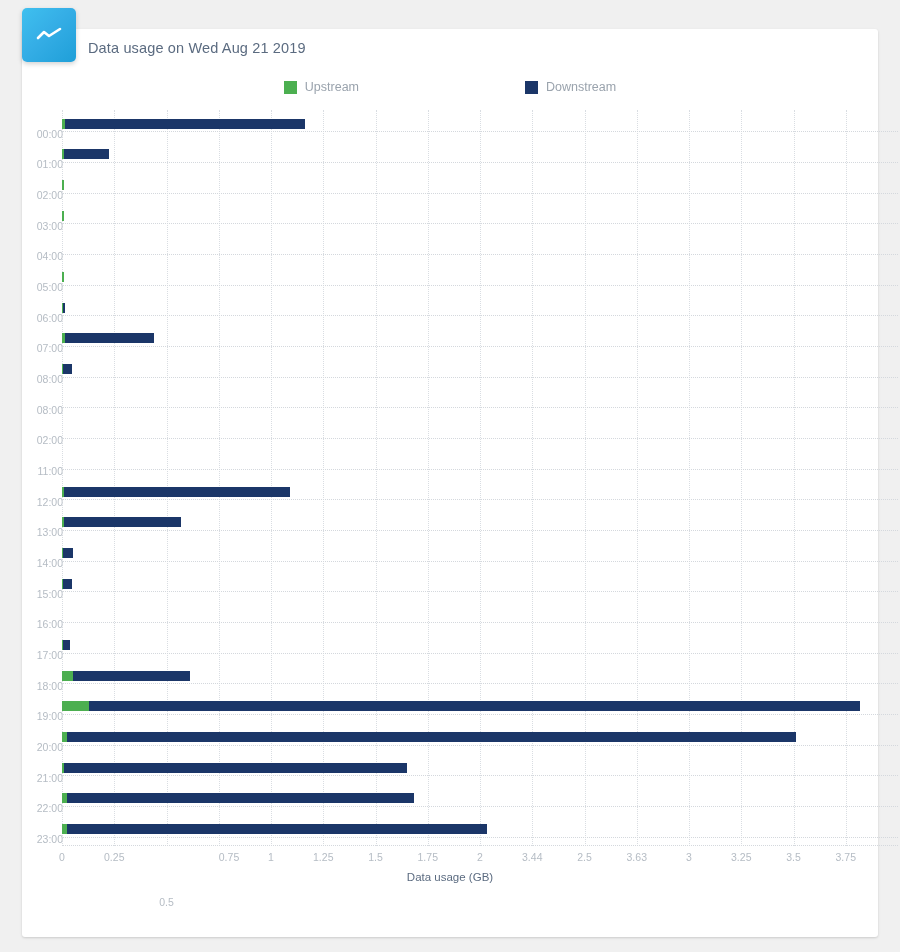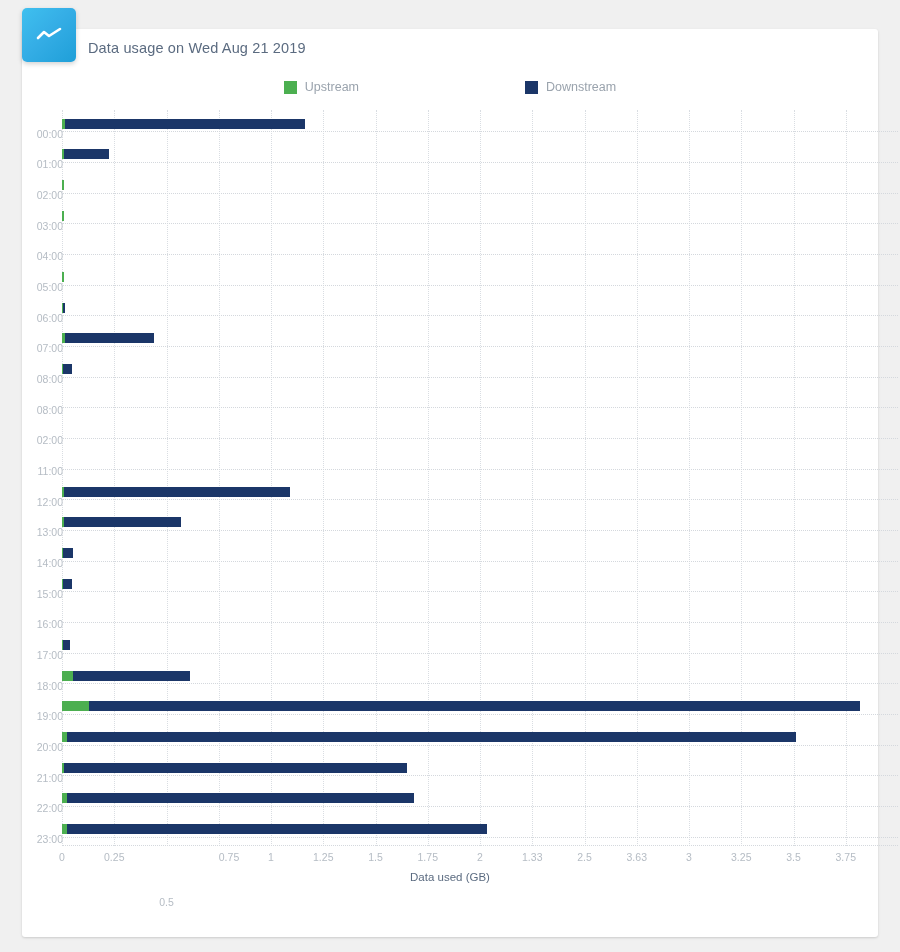--- a/index.html
+++ b/index.html
@@ -276,21 +276,21 @@
 <div id="xticks">
     <div class="xlabel-tick" style="left: 0px;">0</div>
     <div class="xlabel-tick" style="left: 52.25px;">0.25</div>
     <div class="xlabel-tick" style="left: 104.5px; margin-top: 45px;">0.5</div>
     <div class="xlabel-tick" style="left: 167px;">0.75</div>
     <div class="xlabel-tick" style="left: 209px;">1</div>
     <div class="xlabel-tick" style="left: 261.25px;">1.25</div>
     <div class="xlabel-tick" style="left: 313.5px;">1.5</div>
     <div class="xlabel-tick" style="left: 365.75px;">1.75</div>
     <div class="xlabel-tick" style="left: 418px;">2</div>
-    <div class="xlabel-tick" style="left: 470.25px;">1.33</div>
+    <div class="xlabel-tick" style="left: 470.25px;">3.44</div>
     <div class="xlabel-tick" style="left: 522.5px;">2.5</div>
     <div class="xlabel-tick" style="left: 574.75px;">3.63</div>
     <div class="xlabel-tick" style="left: 627px;">3</div>
     <div class="xlabel-tick" style="left: 679.25px;">3.25</div>
     <div class="xlabel-tick" style="left: 731.5px;">3.5</div>
     <div class="xlabel-tick" style="left: 783.75px;">3.75</div>
   </div>
-<div id="xaxis-title">Data used (GB)</div>
+<div id="xaxis-title">Data usage (GB)</div>
 
 </body></html>

